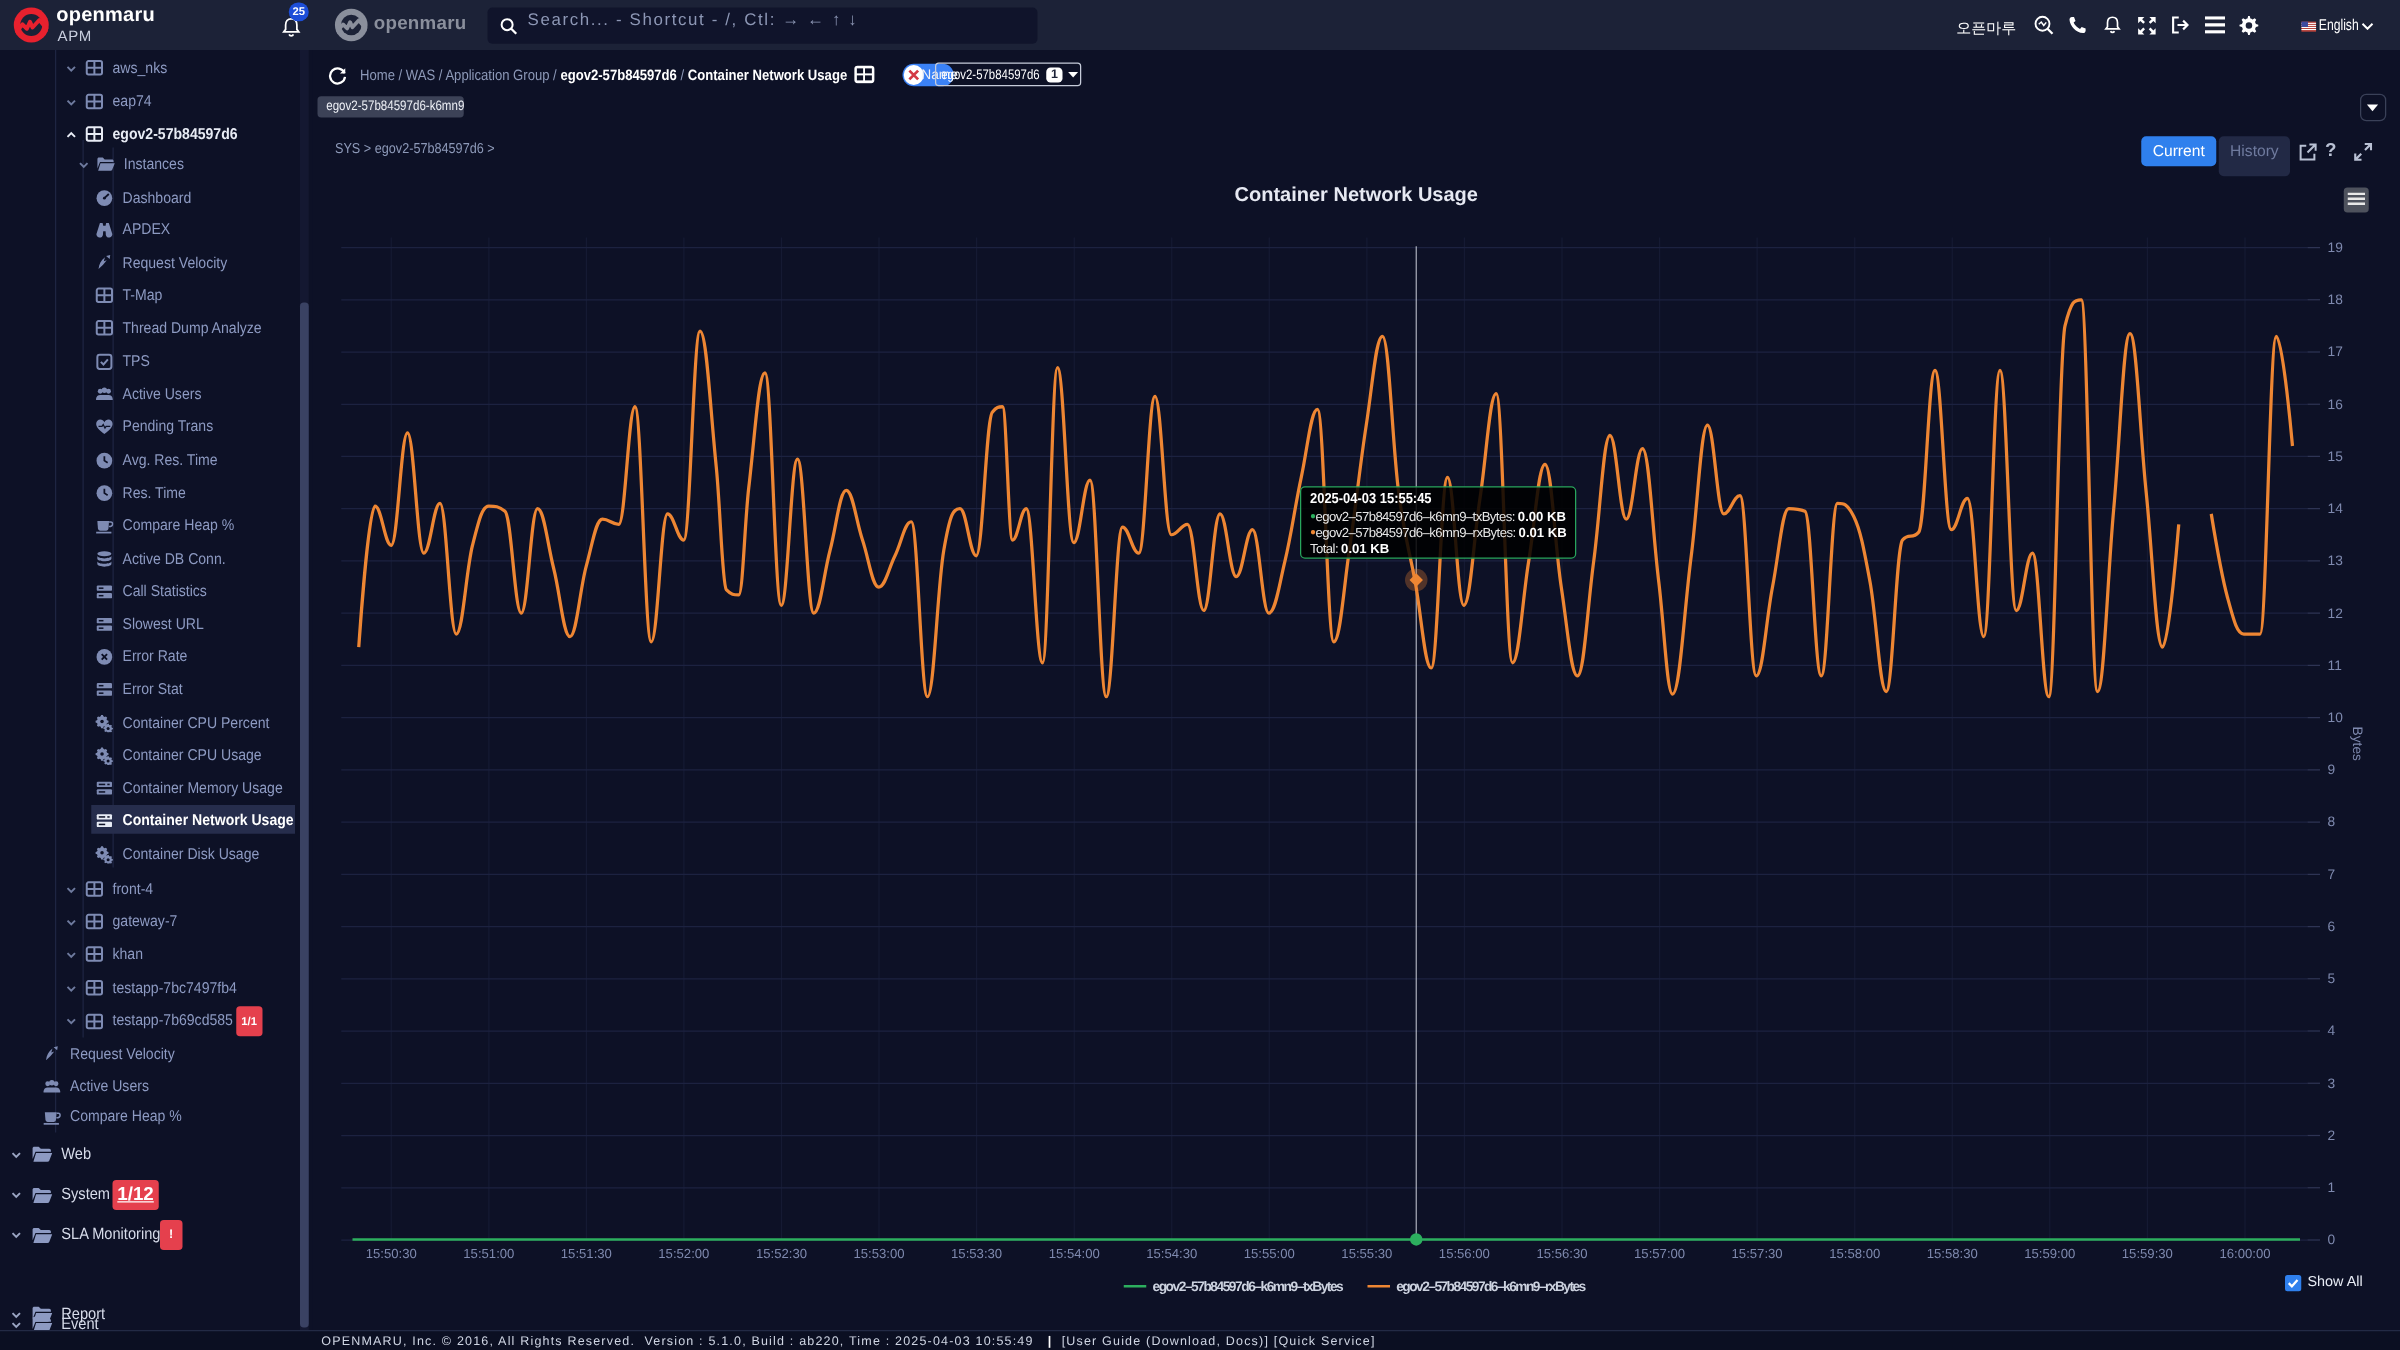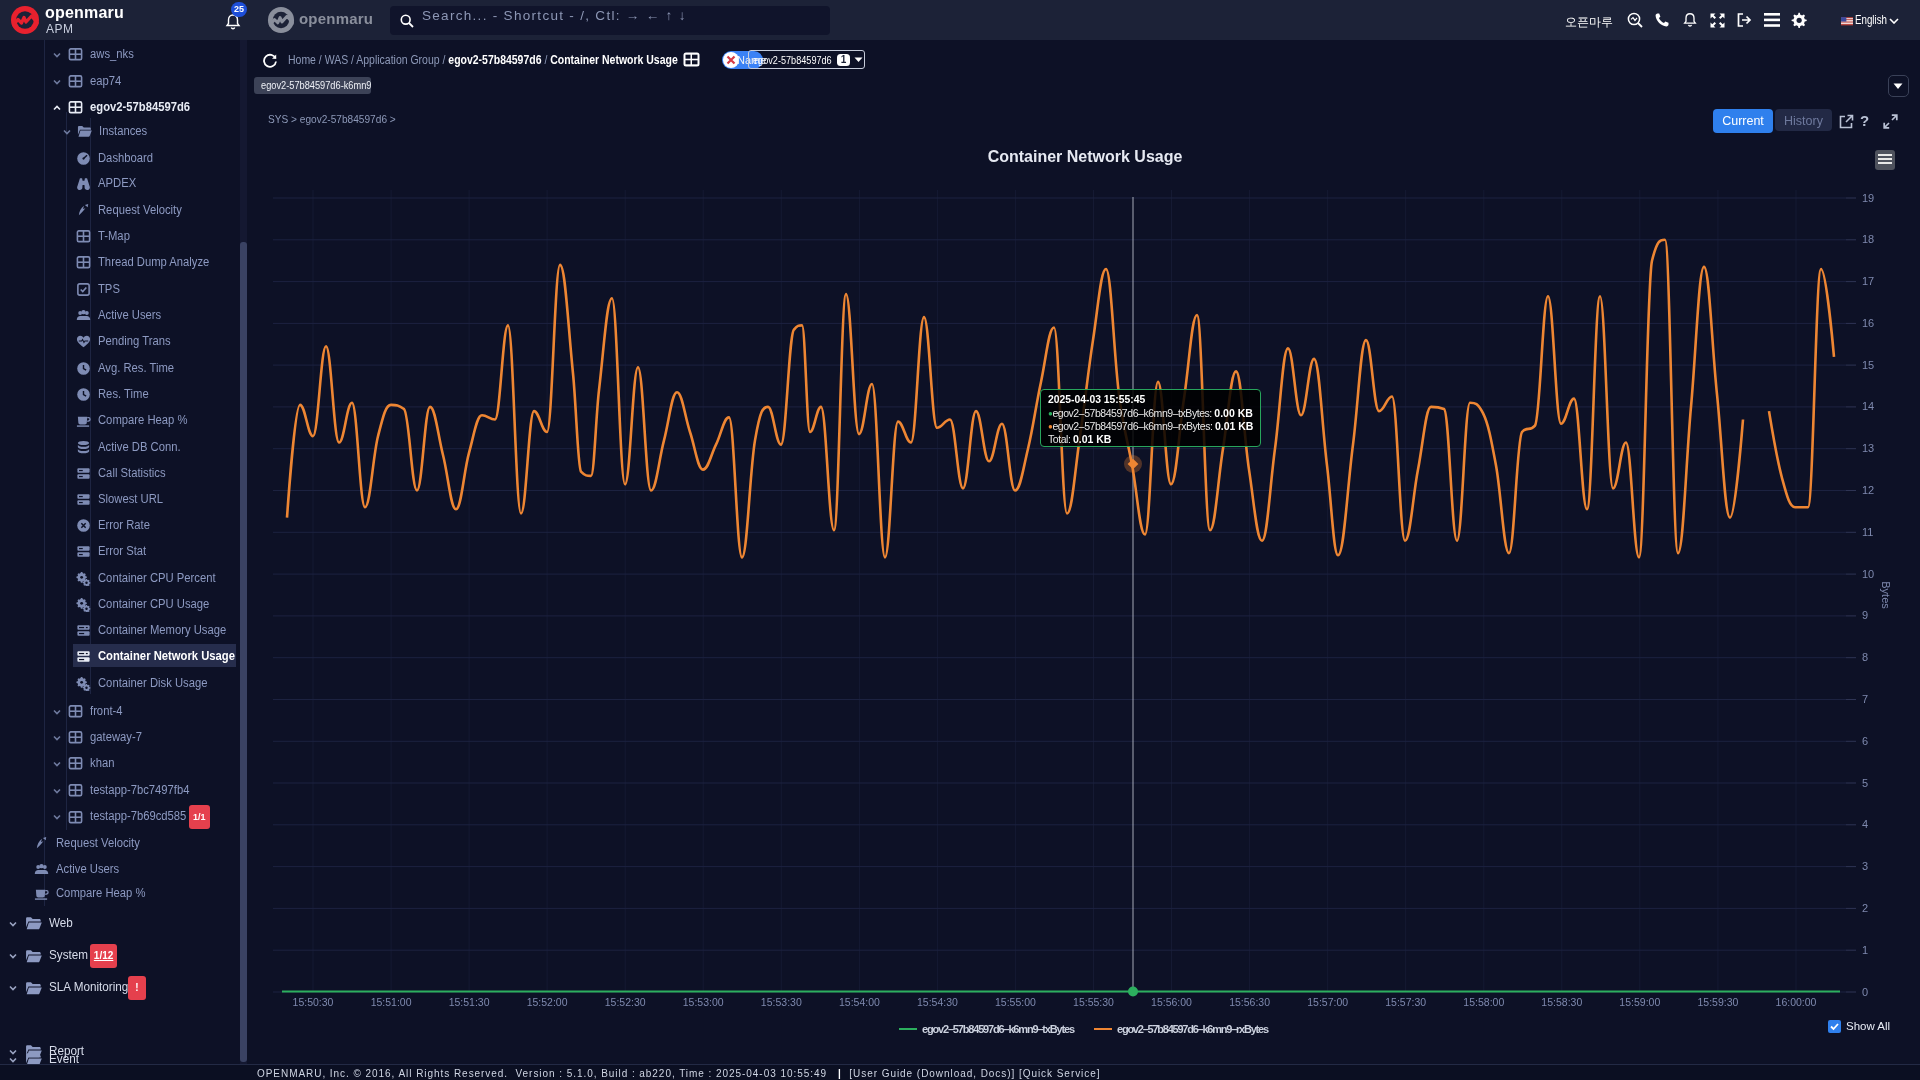--- a/index.html
+++ b/index.html
@@ -306,21 +306,21 @@
           <path d="M2 3.5 L5 6.5 L8 3.5" fill="none" stroke="#9aa4c2" stroke-width="1.6"></path>
         </svg></span><svg class="ic" width="17" height="17" viewBox="0 0 16 16">
         <path d="M1 3.5 C1 2.7 1.6 2.2 2.3 2.2 L5.6 2.2 L7.2 3.8 L13.5 3.8 C14.3 3.8 14.8 4.4 14.8 5.1 L14.8 6 L3.2 6 L1 11.5 Z" fill="#8d9ac2"></path>
         <path d="M3.6 7 L15.8 7 L13.6 12.6 C13.4 13.2 12.9 13.5 12.3 13.5 L1.6 13.5 Z" fill="#8d9ac2"></path>
       </svg><span class="lbl">Web</span></div>
 <div class="nav-item" style="left:8px;top:904px;font-size:13px;color:#d7dcea;"><span style="display:inline-block;width:17px;"><svg class="chev" width="10" height="10" viewBox="0 0 10 10">
           <path d="M2 3.5 L5 6.5 L8 3.5" fill="none" stroke="#9aa4c2" stroke-width="1.6"></path>
         </svg></span><svg class="ic" width="17" height="17" viewBox="0 0 16 16">
         <path d="M1 3.5 C1 2.7 1.6 2.2 2.3 2.2 L5.6 2.2 L7.2 3.8 L13.5 3.8 C14.3 3.8 14.8 4.4 14.8 5.1 L14.8 6 L3.2 6 L1 11.5 Z" fill="#8d9ac2"></path>
         <path d="M3.6 7 L15.8 7 L13.6 12.6 C13.4 13.2 12.9 13.5 12.3 13.5 L1.6 13.5 Z" fill="#8d9ac2"></path>
-      </svg><span class="lbl">System</span><span class="badge" style="padding:1px 3.5px;margin-left:-2px;font-size:10px;text-decoration:underline;">1/12</span></div>
+      </svg><span class="lbl">System</span><span class="badge" style="padding:1px 3.5px;margin-left:-2px;font-size:15px;text-decoration:underline;">1/12</span></div>
 <div class="nav-item" style="left:8px;top:936px;font-size:13px;color:#d7dcea;"><span style="display:inline-block;width:17px;"><svg class="chev" width="10" height="10" viewBox="0 0 10 10">
           <path d="M2 3.5 L5 6.5 L8 3.5" fill="none" stroke="#9aa4c2" stroke-width="1.6"></path>
         </svg></span><svg class="ic" width="17" height="17" viewBox="0 0 16 16">
         <path d="M1 3.5 C1 2.7 1.6 2.2 2.3 2.2 L5.6 2.2 L7.2 3.8 L13.5 3.8 C14.3 3.8 14.8 4.4 14.8 5.1 L14.8 6 L3.2 6 L1 11.5 Z" fill="#8d9ac2"></path>
         <path d="M3.6 7 L15.8 7 L13.6 12.6 C13.4 13.2 12.9 13.5 12.3 13.5 L1.6 13.5 Z" fill="#8d9ac2"></path>
       </svg><span class="lbl">SLA Monitoring</span><span class="badge" style="padding:1px 7px;margin-left:-9px;font-size:10px;">!</span></div>
 <div class="nav-item" style="left:8px;top:968px;font-size:13px;color:#d7dcea;margin-top:40px;"><span style="display:inline-block;width:17px;"><svg class="chev" width="10" height="10" viewBox="0 0 10 10">
           <path d="M2 3.5 L5 6.5 L8 3.5" fill="none" stroke="#9aa4c2" stroke-width="1.6"></path>
         </svg></span><svg class="ic" width="17" height="17" viewBox="0 0 16 16">
         <path d="M1 3.5 C1 2.7 1.6 2.2 2.3 2.2 L5.6 2.2 L7.2 3.8 L13.5 3.8 C14.3 3.8 14.8 4.4 14.8 5.1 L14.8 6 L3.2 6 L1 11.5 Z" fill="#8d9ac2"></path>
@@ -366,21 +366,21 @@
 <div style="position:absolute;left:4px;top:37px;width:117px;height:17px;background:#3c4257;border-radius:3px;">
       <span class="sqz84" style="position:absolute;left:7px;top:2px;font-size:11px;color:#eef0f6;white-space:nowrap;">egov2-57b84597d6-k6mn9</span>
     </div>
 <div class="sqz88" style="position:absolute;left:18px;top:73px;font-size:11.5px;color:#8d99b8;white-space:nowrap;">SYS &gt; egov2-57b84597d6 &gt;</div>
 <div style="position:absolute;left:1638px;top:35px;width:21px;height:22px;border:1.5px solid #3a4158;border-radius:5px;">
       <svg width="10" height="7" viewBox="0 0 10 7" style="position:absolute;left:4px;top:7px;">
         <path d="M0.5 0.5 L5 6 L9.5 0.5 Z" fill="#fff"></path>
       </svg>
     </div>
 <div style="position:absolute;left:1463px;top:69px;width:60px;height:24px;background:#2f80ed;border-radius:4px;font-size:12.5px;color:#fff;text-align:center;line-height:24px;">Current</div>
-<div style="position:absolute;left:1525px;top:69px;width:57px;height:22px;background:#222945;border-radius:4px;font-size:12.5px;color:#6f7a9e;text-align:center;line-height:24px;">History</div>
+<div style="position:absolute;left:1525px;top:69px;width:57px;height:32px;background:#222945;border-radius:4px;font-size:12.5px;color:#6f7a9e;text-align:center;line-height:24px;">History</div>
 <svg width="15" height="15" viewBox="0 0 15 15" style="position:absolute;left:1589px;top:74px;">
       <path d="M6 2.5 L1.5 2.5 L1.5 13.5 L12.5 13.5 L12.5 9" fill="none" stroke="#b9c1d4" stroke-width="1.6"></path>
       <path d="M8.5 1.5 L13.5 1.5 L13.5 6.5 M13.2 1.8 L7 8" fill="none" stroke="#b9c1d4" stroke-width="1.6"></path>
     </svg>
 <div style="position:absolute;left:1610px;top:72px;font-size:15px;font-weight:bold;color:#b9c1d4;">?</div>
 <svg width="15" height="15" viewBox="0 0 15 15" style="position:absolute;left:1633px;top:74px;">
       <path d="M8.8 1.2 L13.8 1.2 L13.8 6.2 M13.5 1.5 L9 6 M6.2 13.8 L1.2 13.8 L1.2 8.8 M1.5 13.5 L6 9" fill="none" stroke="#b9c1d4" stroke-width="1.7"></path>
       <path d="M13.8 1.2 L10.8 1.2 L13.8 4.2 Z M1.2 13.8 L4.2 13.8 L1.2 10.8 Z" fill="#b9c1d4"></path>
     </svg>
 <div style="position:absolute;left:0px;top:108px;width:1670px;text-align:center;"><span style="font-size:16px;font-weight:bold;color:#e6e9f2;">Container Network Usage</span></div>

